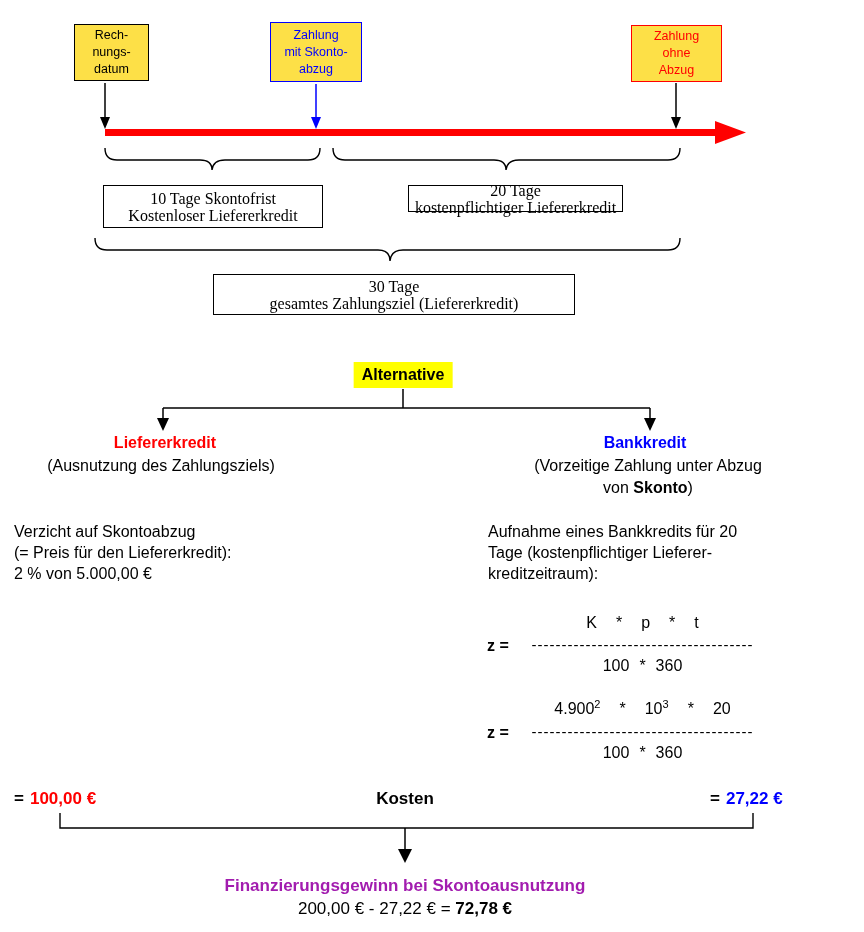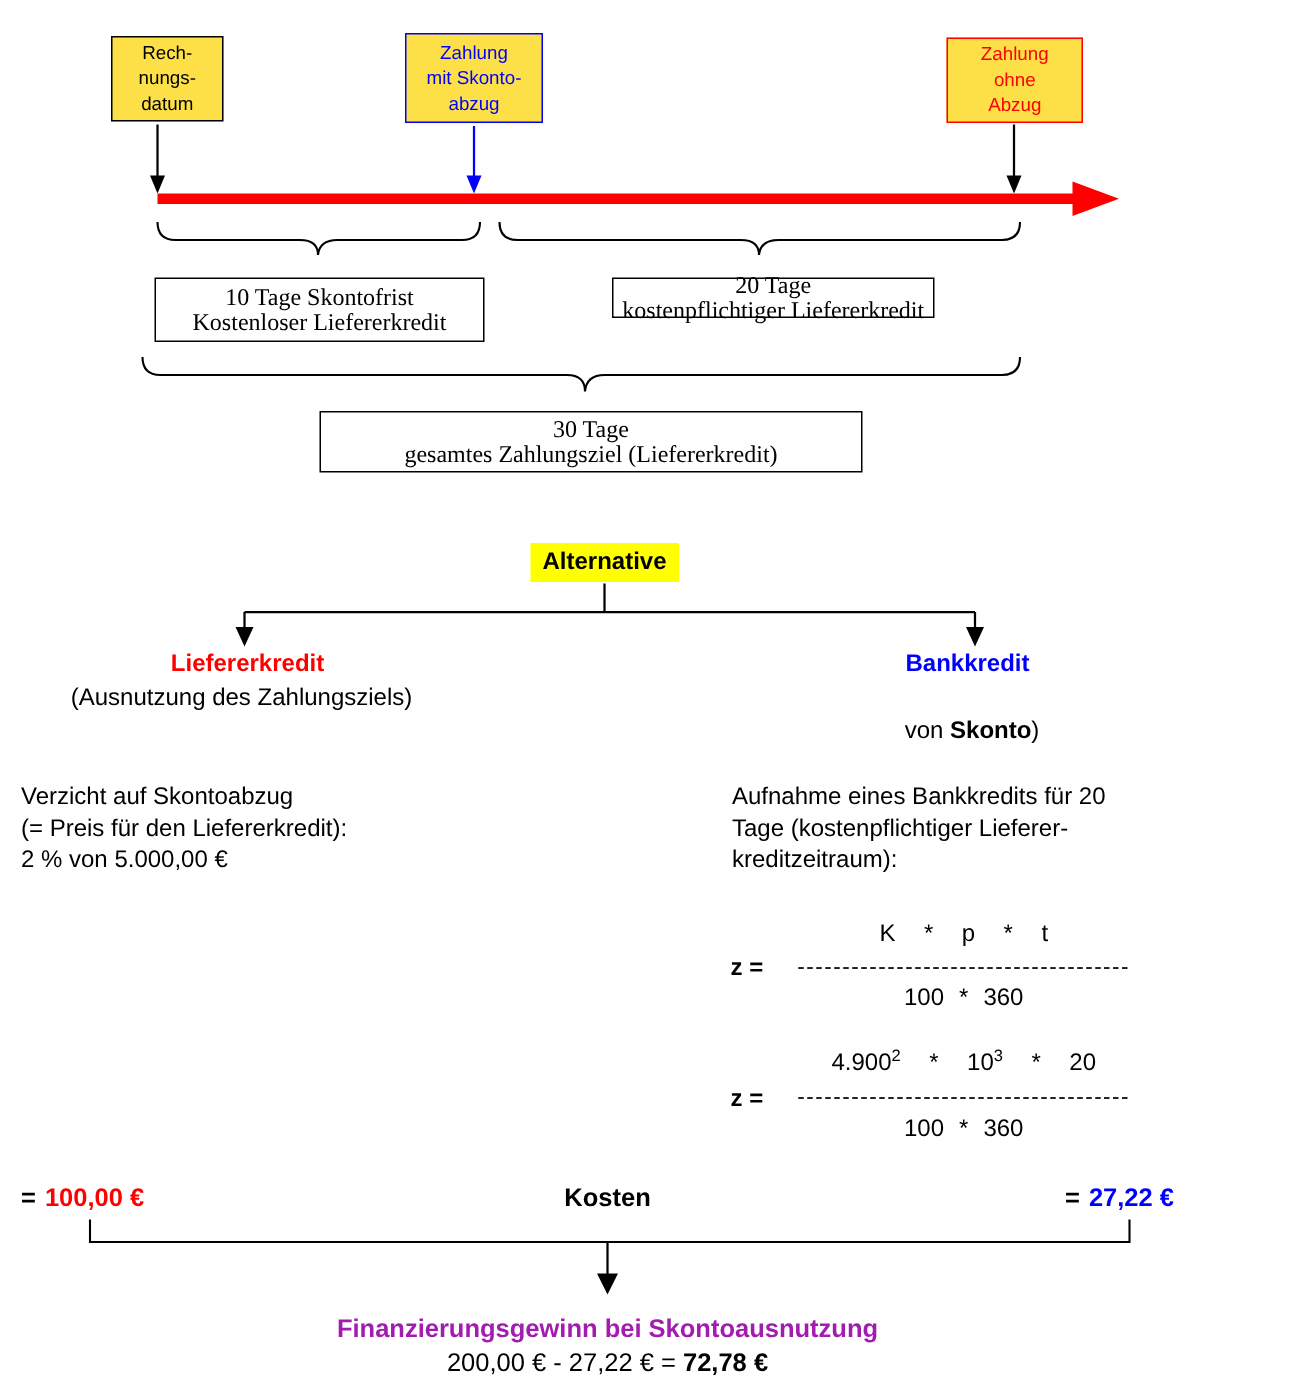--- a/index.html
+++ b/index.html
@@ -115,21 +115,21 @@
   <div class="abs cx hl" style="left:403px; top:362px;">Alternative</div>
 
   <div class="abs cx heading red" style="left:165px; top:434px;">Liefererkredit</div>
   <div class="abs cx subheading" style="left:161px; top:455px;">(Ausnutzung des Zahlungsziels)</div>
   <div class="abs body-text pre" style="left:14px; top:521px;">Verzicht auf Skontoabzug
 (= Preis für den Liefererkredit):
 2 % von 5.000,00 €</div>
 
   <div class="abs cx heading blue" style="left:645px; top:434px;">Bankkredit</div>
   <div class="abs cx subheading" style="left:648px; top:455px;">
-    <br>
+    <span>(Vorzeitige Zahlung unter Abzug</span><br>
     <span>von </span><b>Skonto</b><span>)</span>
   </div>
   <div class="abs body-text pre" style="left:488px; top:521px;">Aufnahme eines Bankkredits für 20
 Tage (kostenpflichtiger Lieferer-
 kreditzeitraum):</div>
 
   <div>
     <div class="abs frm frm-lhs" style="left:487px; top:636px;">z =</div>
     <div class="abs frm frm-row gap-num" style="left:530px; top:613px; width:225px;">
       <span>K</span>

